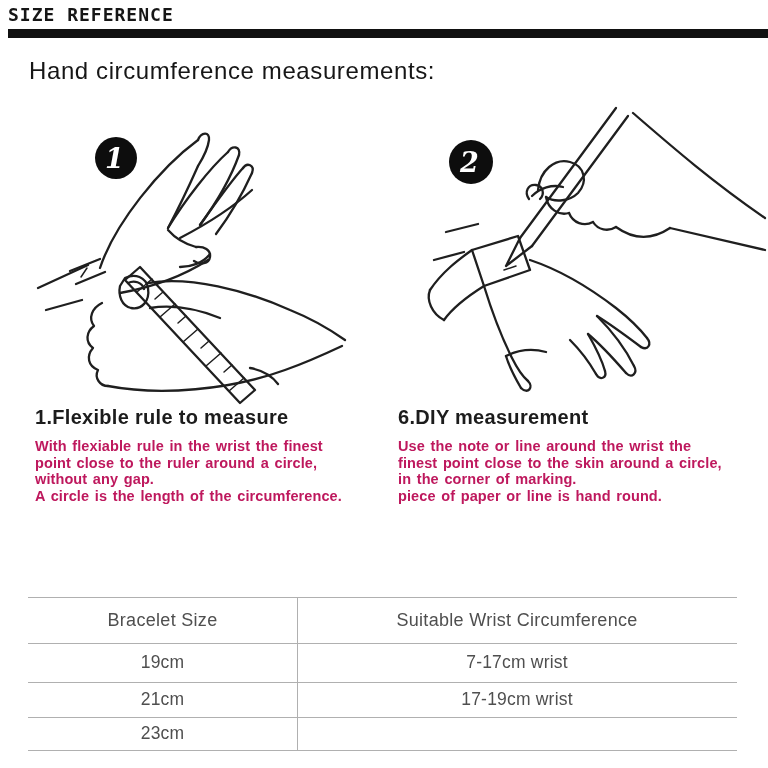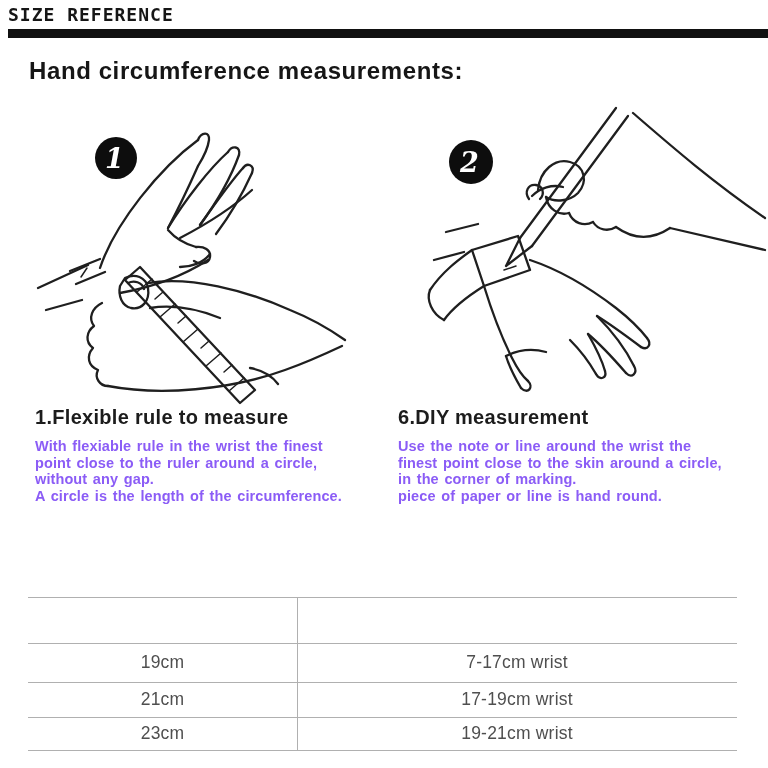--- a/index.html
+++ b/index.html
@@ -11,36 +11,36 @@
   }
   .abs { position:absolute; }
   .header-title {
     left:8px; top:4px;
     font-family:"DejaVu Sans Mono", monospace;
     font-size:18px; font-weight:700; letter-spacing:1px; color:#161616;
     white-space:nowrap;
   }
   .header-bar { left:8px; top:29px; width:760px; height:9px; background:#111111; }
   .page-heading {
-    left:29px; top:57px; font-size:24px; font-weight:700;
+    left:29px; top:57px; font-size:24px; font-weight:400;
     letter-spacing:0.6px; color:#161616; white-space:nowrap;
   }
   .badge {
     width:42px; height:42px; border-radius:50%;
     background:#0d0d0d; color:#ffffff;
     display:flex; align-items:center; justify-content:center;
     font-family:"DejaVu Serif", serif; font-style:italic; font-weight:700;
     font-size:27px; padding-right:3px;
   }
   .step-heading {
     font-size:20px; font-weight:600; letter-spacing:0.3px;
     color:#1c1c1c; white-space:nowrap;
   }
   .step-body { font-size:14.5px; font-weight:700; letter-spacing:0.1px;
-    word-spacing:1.5px; color:#8b5cf6; }
+    word-spacing:1.5px; color:#be185d; }
   .step-body .line { line-height:16.5px; white-space:nowrap; }
   svg.illu { overflow:visible; }
   svg.illu path, svg.illu line {
     fill:none; stroke:#1f1f1f; stroke-width:2.3;
     stroke-linecap:round; stroke-linejoin:round;
   }
   svg.illu .tick { stroke-width:1.5; }
   
   .size-table { left:28px; top:597px; width:709px; height:153px;
     color:#4f4f4f; }
@@ -203,27 +203,30 @@
   </div>
 
   <div class="abs size-table">
     <div class="tline h" style="top:0;"></div>
     <div class="tline h" style="top:46px;"></div>
     <div class="tline h" style="top:85px;"></div>
     <div class="tline h" style="top:120px;"></div>
     <div class="tline h" style="top:153px;"></div>
     <div class="tline v"></div>
 
+    <div class="trow thead-row" style="top:0; height:46px;">
+      <div class="tcell c1">Bracelet Size</div>
+      <div class="tcell c2">Suitable Wrist Circumference</div>
+    </div>
     <div class="trow tbody-row" style="top:46px; height:39px;">
       <div class="tcell c1">19cm</div>
       <div class="tcell c2">7-17cm wrist</div>
     </div>
     <div class="trow tbody-row" style="top:85px; height:35px;">
       <div class="tcell c1">21cm</div>
       <div class="tcell c2">17-19cm wrist</div>
     </div>
     <div class="trow tbody-row" style="top:120px; height:33px;">
       <div class="tcell c1">23cm</div>
-      <div class="tcell c2">19-21cm wrist</div>
     </div>
   </div>
 
 </div>
 
 </body></html>

